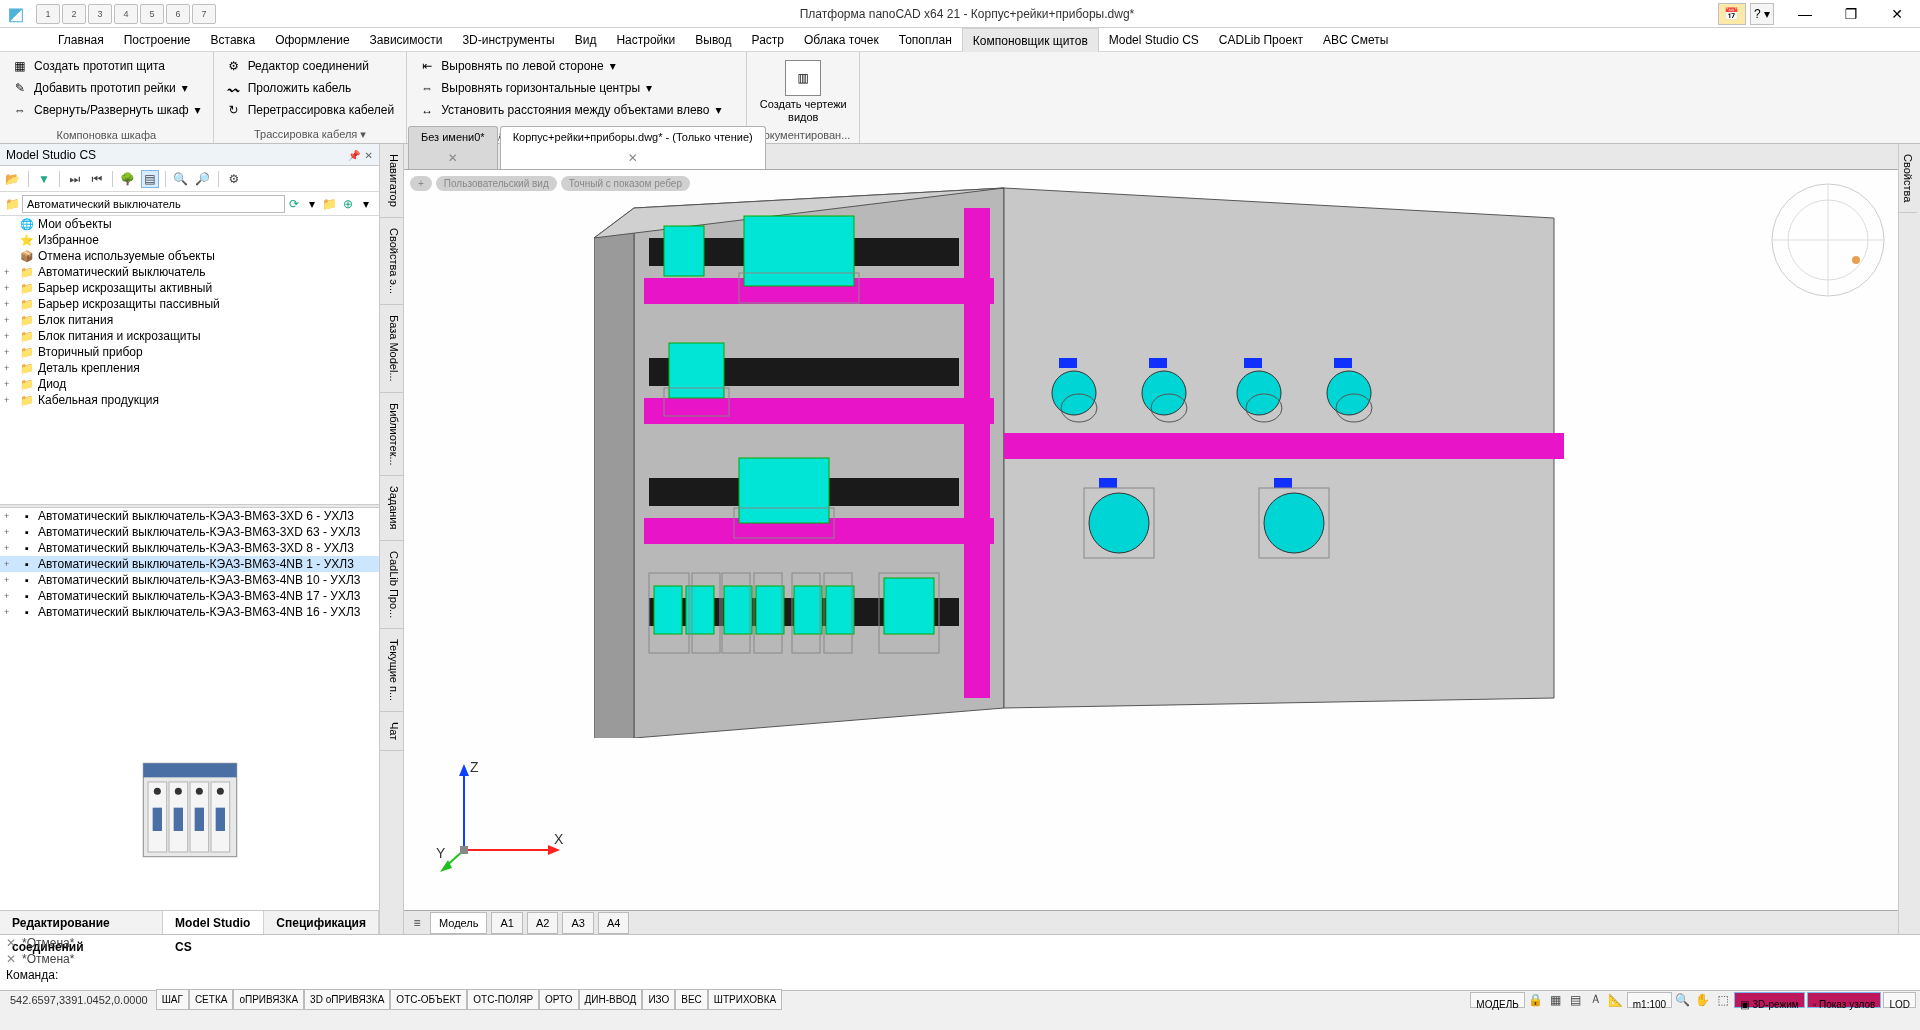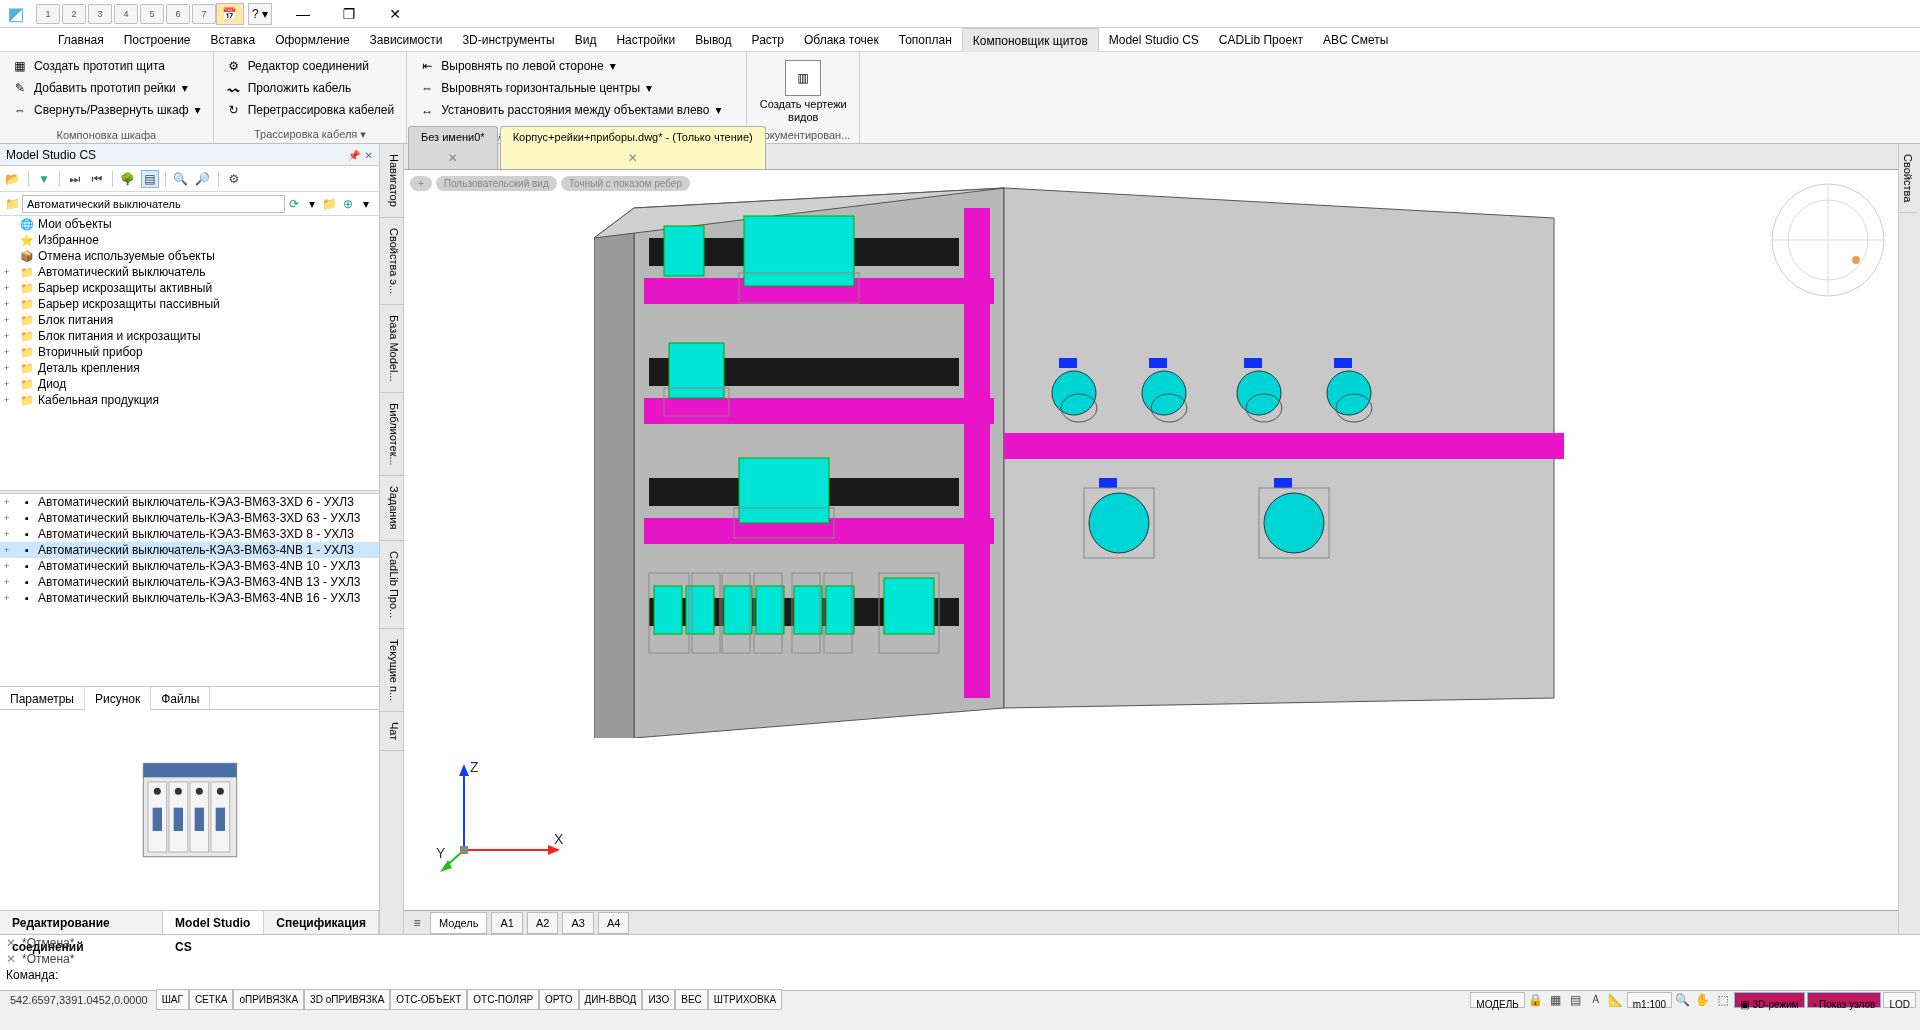--- a/index.html
+++ b/index.html
@@ -64,21 +64,21 @@
 
 .vtabs { width: 24px; background: #e8e8e8; display: flex; flex-direction: column; border-right: 1px solid #c8c8c8; }
 .vtab { writing-mode: vertical-rl; text-orientation: mixed; padding: 10px 3px; font-size: 11px; cursor: pointer; border-bottom: 1px solid #c8c8c8; text-align: center; }
 .vtabs-right { width: 22px; background: #e8e8e8; border-left: 1px solid #c8c8c8; }
 .vtabs-right .vtab { writing-mode: vertical-rl; padding: 10px 3px; font-size: 11px; }
 
 
 .viewport-wrap { flex: 1; display: flex; flex-direction: column; background: #808080; }
 .doc-tabs { height: 26px; background: #e8e8e8; display: flex; align-items: end; padding: 0 4px; border-bottom: 1px solid #aaa; }
 .doc-tab { padding: 4px 12px; background: #d8d8d8; border: 1px solid #b0b0b0; border-bottom: none; border-radius: 3px 3px 0 0; margin-right: 2px; font-size: 11px; cursor: pointer; display: flex; align-items: center; gap: 8px; flex-direction: column; }
-.doc-tab.active { background: #fef9c3; }
+.doc-tab.active { background: #ffffff; }
 .doc-tab .close { font-size: 12px; color: #888; }
 .viewport { flex: 1; background: #fefefe; position: relative; overflow: hidden; }
 .view-badges { position: absolute; top: 6px; left: 6px; display: flex; gap: 4px; }
 .view-badge { background: #d0d0d0; color: #888; padding: 2px 8px; border-radius: 8px; font-size: 10px; }
 .navball { position: absolute; top: 10px; right: 10px; width: 120px; height: 120px; }
 
 .layout-tabs { height: 24px; background: #e8e8e8; display: flex; align-items: center; padding: 0 4px; gap: 4px; border-top: 1px solid #aaa; }
 .lt { padding: 0 8px; line-height: 20px; border: 1px solid #bbb; background: #f5f5f5; font-size: 11px; cursor: pointer; }
 .lt.active { background: #fff; }
 
@@ -104,20 +104,21 @@
   <div class="logo">◩</div>
   <div class="qat">
     <div class="qat-btn">1</div>
     <div class="qat-btn">2</div>
     <div class="qat-btn">3</div>
     <div class="qat-btn">4</div>
     <div class="qat-btn">5</div>
     <div class="qat-btn">6</div>
     <div class="qat-btn">7</div>
   </div>
+  <div class="title">Платформа nanoCAD x64 21 - Корпус+рейки+приборы.dwg*</div>
   <div class="calendar-btn">📅</div>
   <div class="help-btn">? ▾</div>
   <div class="win-controls">
     <div class="win-btn">—</div>
     <div class="win-btn">❐</div>
     <div class="win-btn close">✕</div>
   </div>
 </div>
 
 <div class="menubar" id="menubar">
@@ -305,34 +306,29 @@
           <span>Автоматический выключатель-КЭАЗ-ВМ63-4NB 1 - УХЛ3</span>
         </div>
         <div class="tree-item">
           <span class="expand">+</span>
           <span class="t-ic">▪</span>
           <span>Автоматический выключатель-КЭАЗ-ВМ63-4NB 10 - УХЛ3</span>
         </div>
         <div class="tree-item">
           <span class="expand">+</span>
           <span class="t-ic">▪</span>
-          <span>Автоматический выключатель-КЭАЗ-ВМ63-4NB 13 - УХЛ3</span>
+          <span>Автоматический выключатель-КЭАЗ-ВМ63-4NB 17 - УХЛ3</span>
         </div>
         <div class="tree-item">
           <span class="expand">+</span>
           <span class="t-ic">▪</span>
           <span>Автоматический выключатель-КЭАЗ-ВМ63-4NB 16 - УХЛ3</span>
         </div>
       </div>
 
-    <div class="prop-tabs" id="prop-tabs">
-        <div class="prop-tab">Параметры</div>
-        <div class="prop-tab active">Рисунок</div>
-        <div class="prop-tab">Файлы</div>
-      </div>
     <div class="preview">
       <svg viewBox="0 0 100 120">
         <rect x="10" y="20" width="80" height="80" fill="#e8e8e8" stroke="#999"></rect>
         <rect x="10" y="20" width="80" height="12" fill="#4a6fa5"></rect>
         <rect x="14" y="36" width="16" height="60" fill="#f5f5f5" stroke="#bbb"></rect>
         <rect x="32" y="36" width="16" height="60" fill="#f5f5f5" stroke="#bbb"></rect>
         <rect x="50" y="36" width="16" height="60" fill="#f5f5f5" stroke="#bbb"></rect>
         <rect x="68" y="36" width="16" height="60" fill="#f5f5f5" stroke="#bbb"></rect>
         <circle cx="22" cy="44" r="3" fill="#333"></circle>
           <circle cx="40" cy="44" r="3" fill="#333"></circle>

